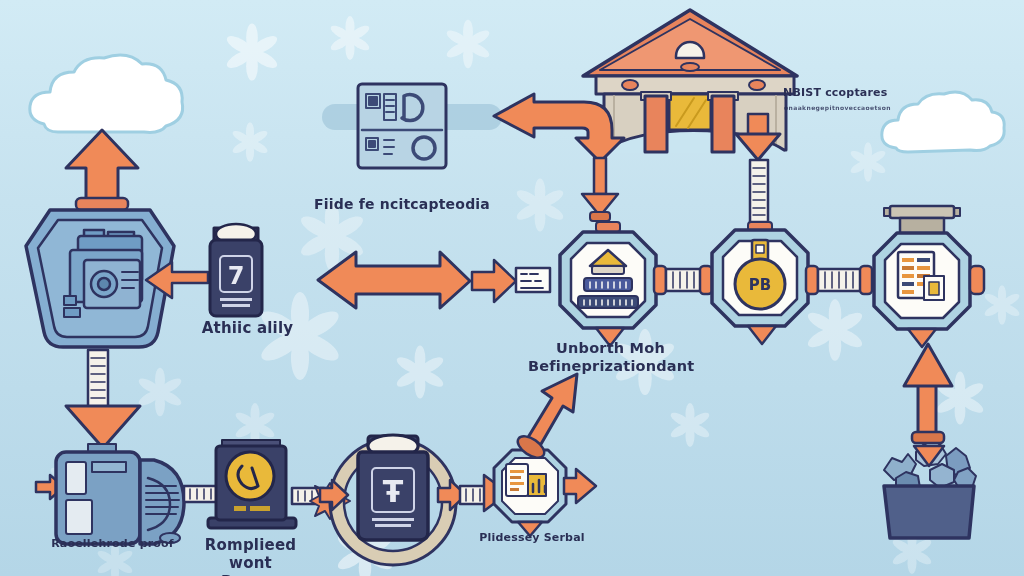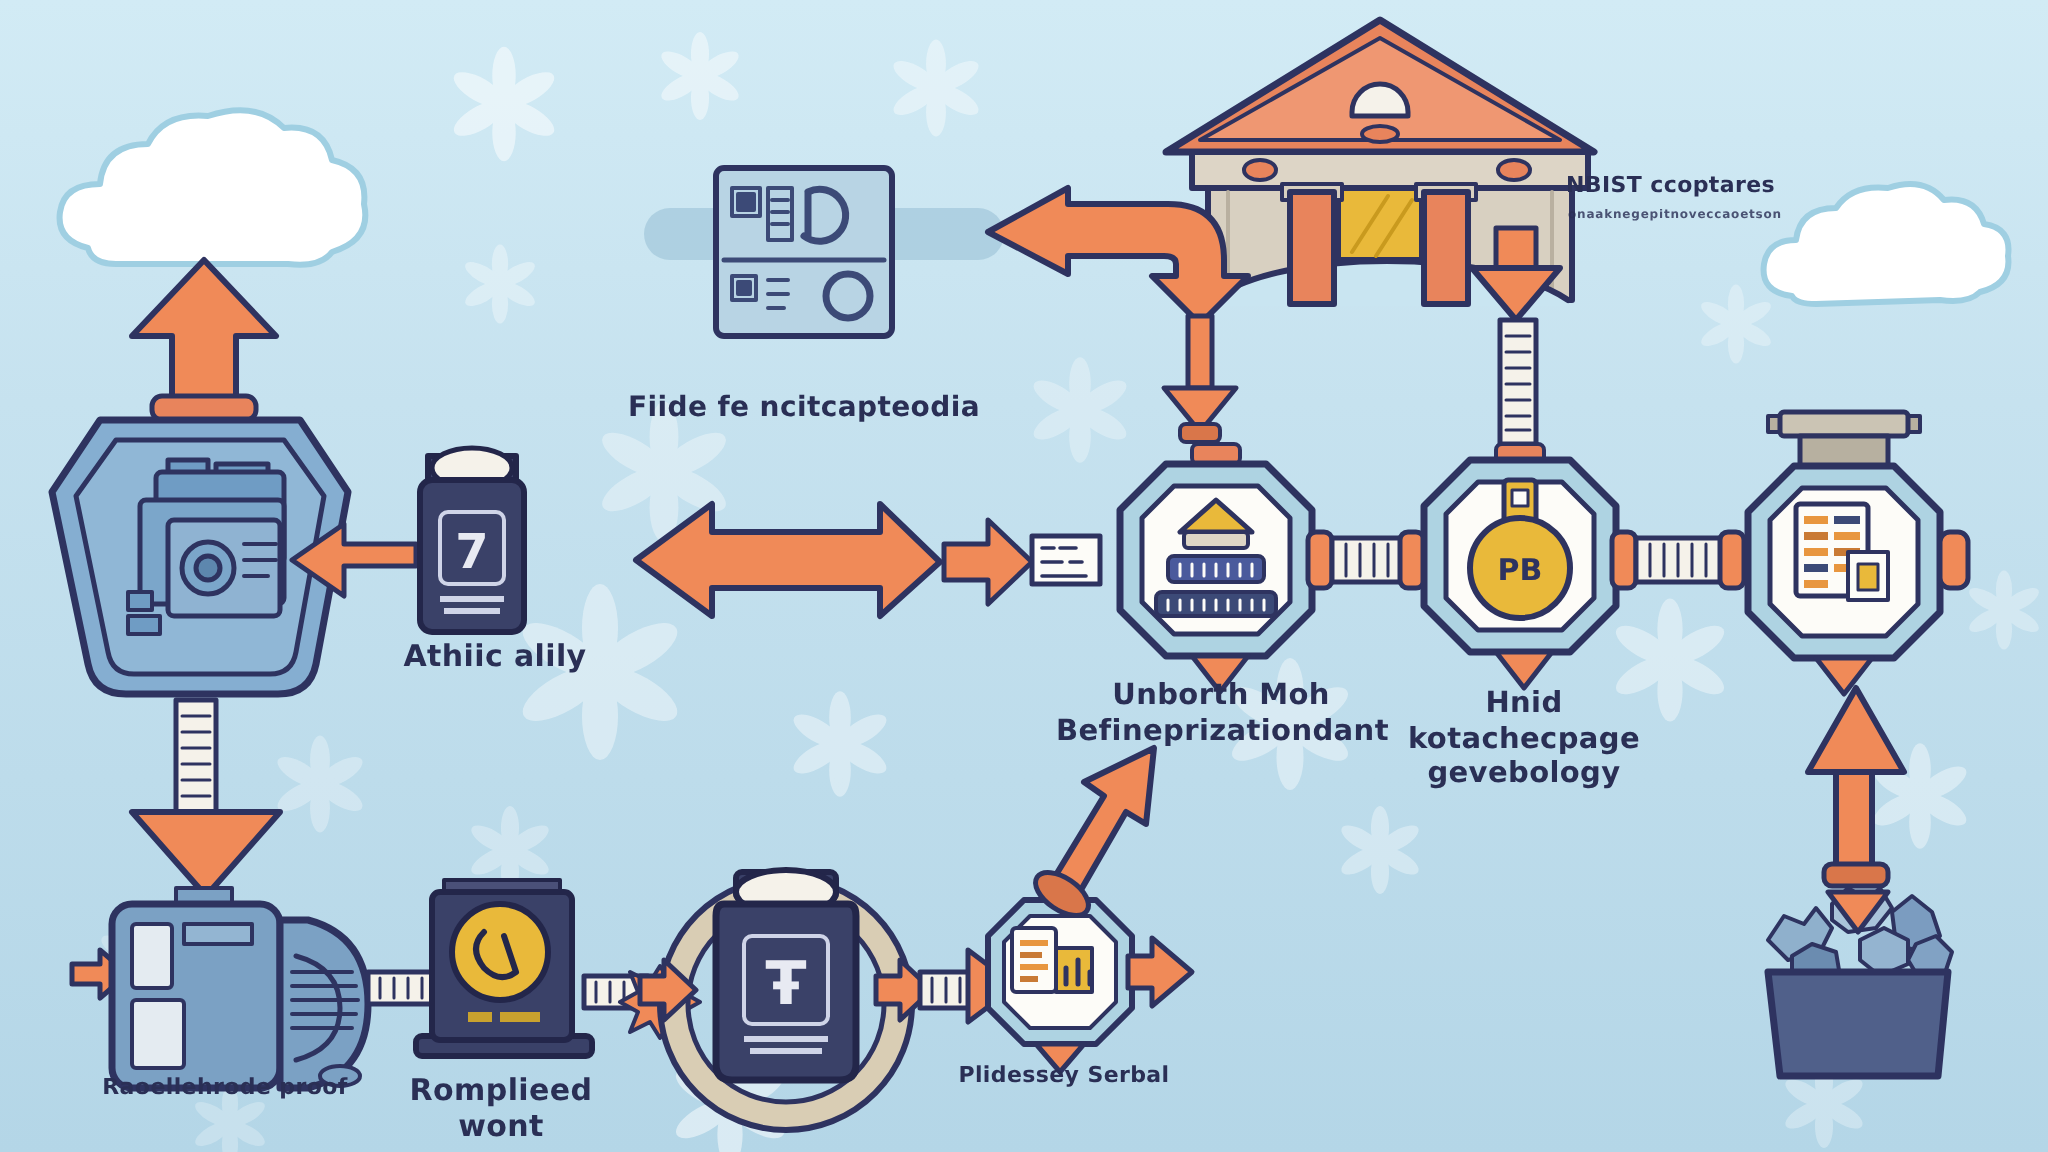--- a/index.html
+++ b/index.html
@@ -325,20 +325,18 @@
     <path d="M914,446 L944,446 L929,466 Z" fill="#F08A58" stroke="#2E3360" stroke-width="2.5"></path>
   </g>
 </svg>
 
 <div class="lbl lbl-card">Fiide fe ncitcapteodia</div>
 <div class="lbl lbl-bank">NBIST ccoptares</div>
 <div class="lbl lbl-bank-sub">onaaknegepitnoveccaoetson</div>
 <div class="lbl lbl-auth">Athiic alily</div>
 <div class="lbl lbl-node1">Unborth Moh
 Befineprizationdant</div>
-<div class="lbl lbl-node2">Hnid kotachecpage
-gevebology</div>
 <div class="lbl lbl-machine">Raoellehrode proof</div>
 <div class="lbl lbl-box">Romplieed wont
 Reman deries</div>
 <div class="lbl lbl-ledger">Plidessey Serbal</div>
 
 </div>
 
 </body></html>

